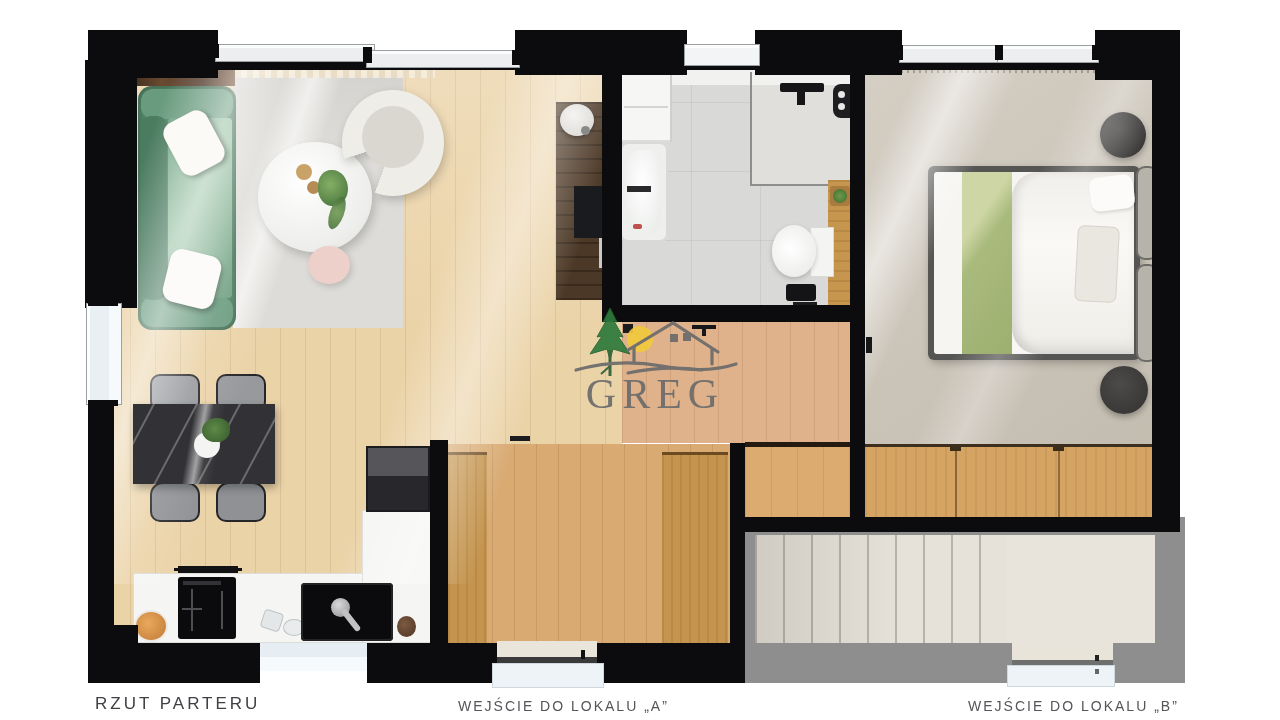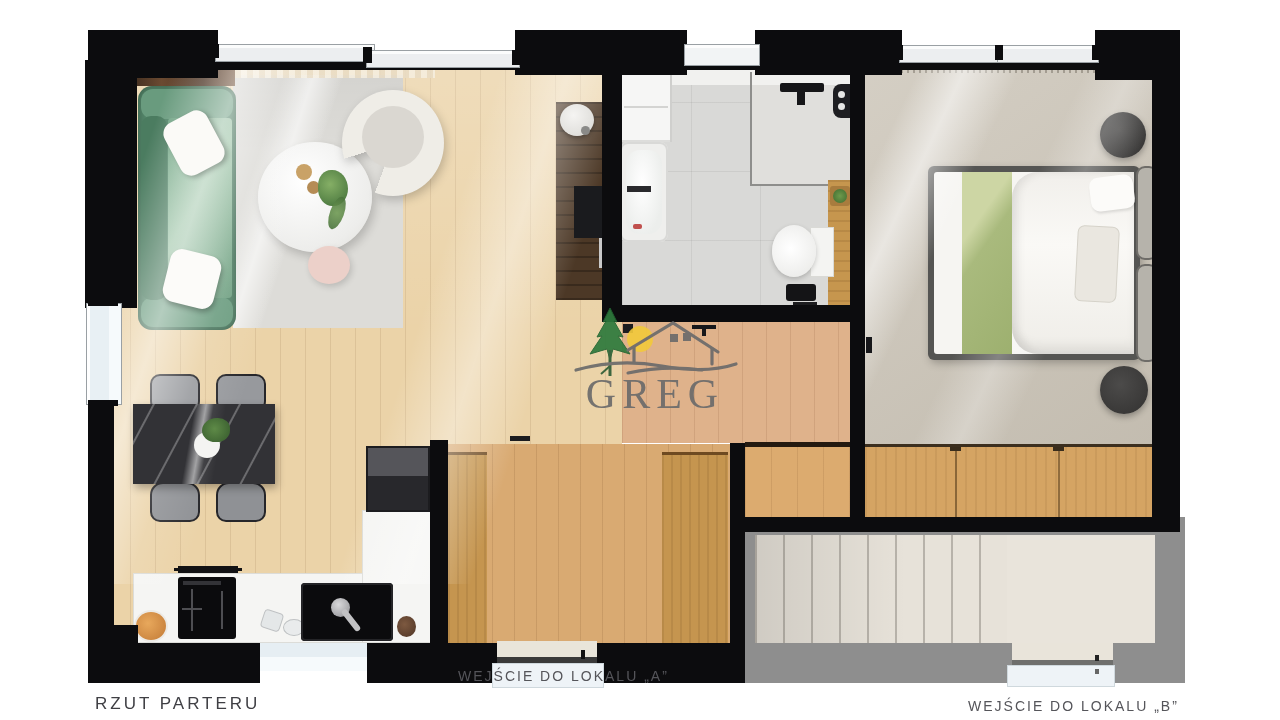--- a/index.html
+++ b/index.html
@@ -249,16 +249,16 @@
       <line x1="142" y1="43" x2="142" y2="58"></line>
       <rect x="100" y="28" width="8" height="8" fill="#6b6b6b" stroke="none"></rect>
       <rect x="113" y="27" width="8" height="8" fill="#6b6b6b" stroke="none"></rect>
       <path d="M6,64 Q48,52 92,60 T166,58"></path>
       <path d="M58,67 Q95,59 132,64"></path>
     </g>
     <text x="85" y="102" text-anchor="middle" font-family="Liberation Serif, serif" font-size="42" letter-spacing="6" fill="#6b6b6b">GREG</text>
   </svg>
 
   <div class="lbl" style="left:95px;top:694px;font-size:17px;color:#3f3f44;letter-spacing:3px;">RZUT PARTERU</div>
-  <div class="lbl" style="left:458px;top:668px;font-size:14px;color:#55555a;letter-spacing:2px;">WEJŚCIE DO LOKALU „A”</div>
+  <div class="lbl" style="left:458px;top:698px;font-size:14px;color:#55555a;letter-spacing:2px;">WEJŚCIE DO LOKALU „A”</div>
   <div class="lbl" style="left:968px;top:698px;font-size:14px;color:#55555a;letter-spacing:2px;">WEJŚCIE DO LOKALU „B”</div>
 
 </div>
 
 </body></html>

